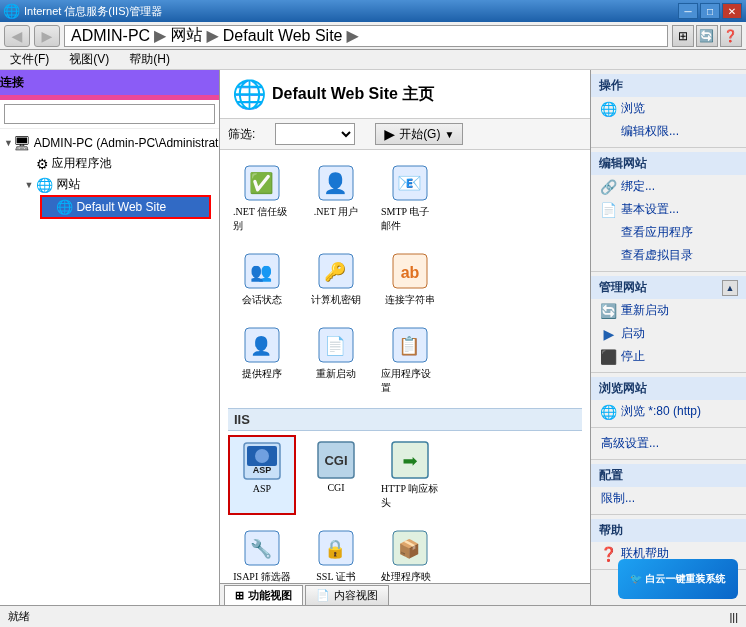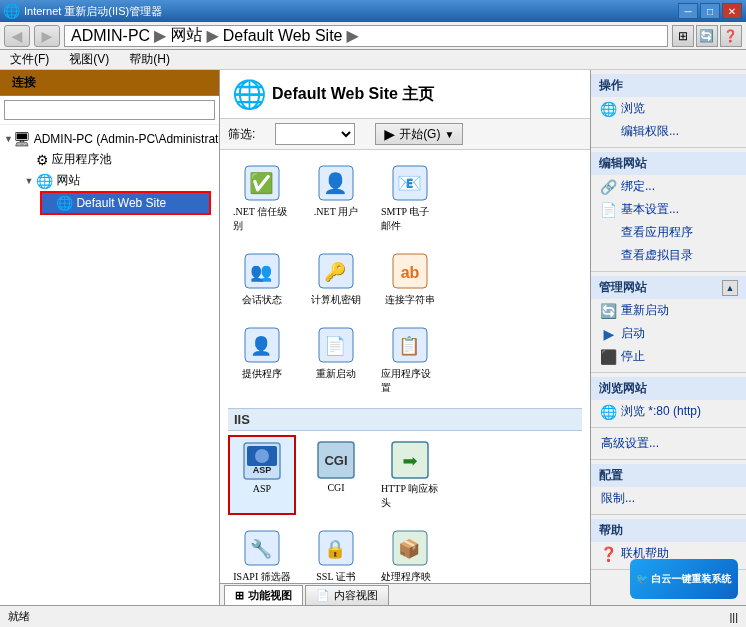--- a/index.html
+++ b/index.html
@@ -128,25 +128,25 @@
 
     
     .left-panel {
       width: 220px;
       background: white;
       border-right: 1px solid #999;
       display: flex;
       flex-direction: column;
     }
     .panel-header {
-      background: #a16207;
-      padding: 4px 12px;
+      background: #8b5cf6;
+      padding: 4px 0;
       font-weight: bold;
       font-size: 12px;
-      border-bottom: 1px solid #ec4899;
+      border-bottom: 5px solid #ec4899;
       color: #000;
     }
     .search-row {
       padding: 4px;
       border-bottom: 1px solid #eee;
     }
     .search-input-box {
       width: 100%;
       height: 20px;
       border: 1px solid #999;
@@ -383,21 +383,21 @@
       padding: 0 8px;
       font-size: 11px;
       color: #000;
       gap: 8px;
     }
     .status-text { flex: 1; }
     .watermark {
       position: absolute;
       bottom: 28px;
       right: 8px;
-      width: 108px;
+      width: 120px;
       height: 40px;
       background: linear-gradient(135deg, #1da1f2, #0a66c8);
       border-radius: 6px;
       display: flex;
       align-items: center;
       justify-content: center;
       color: white;
       font-size: 10px;
       font-weight: bold;
       padding: 4px;
@@ -411,21 +411,21 @@
     .icon-selected-box {
       border: 2px solid #cc0000;
       background: #ddeeff;
     }
   </style>
 </head>
 <body>
 
 <div class="title-bar">
   <div class="title-bar-icon">🌐</div>
-  <div class="title-bar-title">Internet 重新启动(IIS)管理器</div>
+  <div class="title-bar-title">Internet 信息服务(IIS)管理器</div>
   <div class="title-bar-controls">
     <div class="title-bar-btn">─</div>
     <div class="title-bar-btn">□</div>
     <div class="title-bar-btn close">✕</div>
   </div>
 </div>
 
 <div class="address-bar">
   <div class="nav-btn disabled">◀</div>
   <div class="nav-btn disabled">▶</div>

